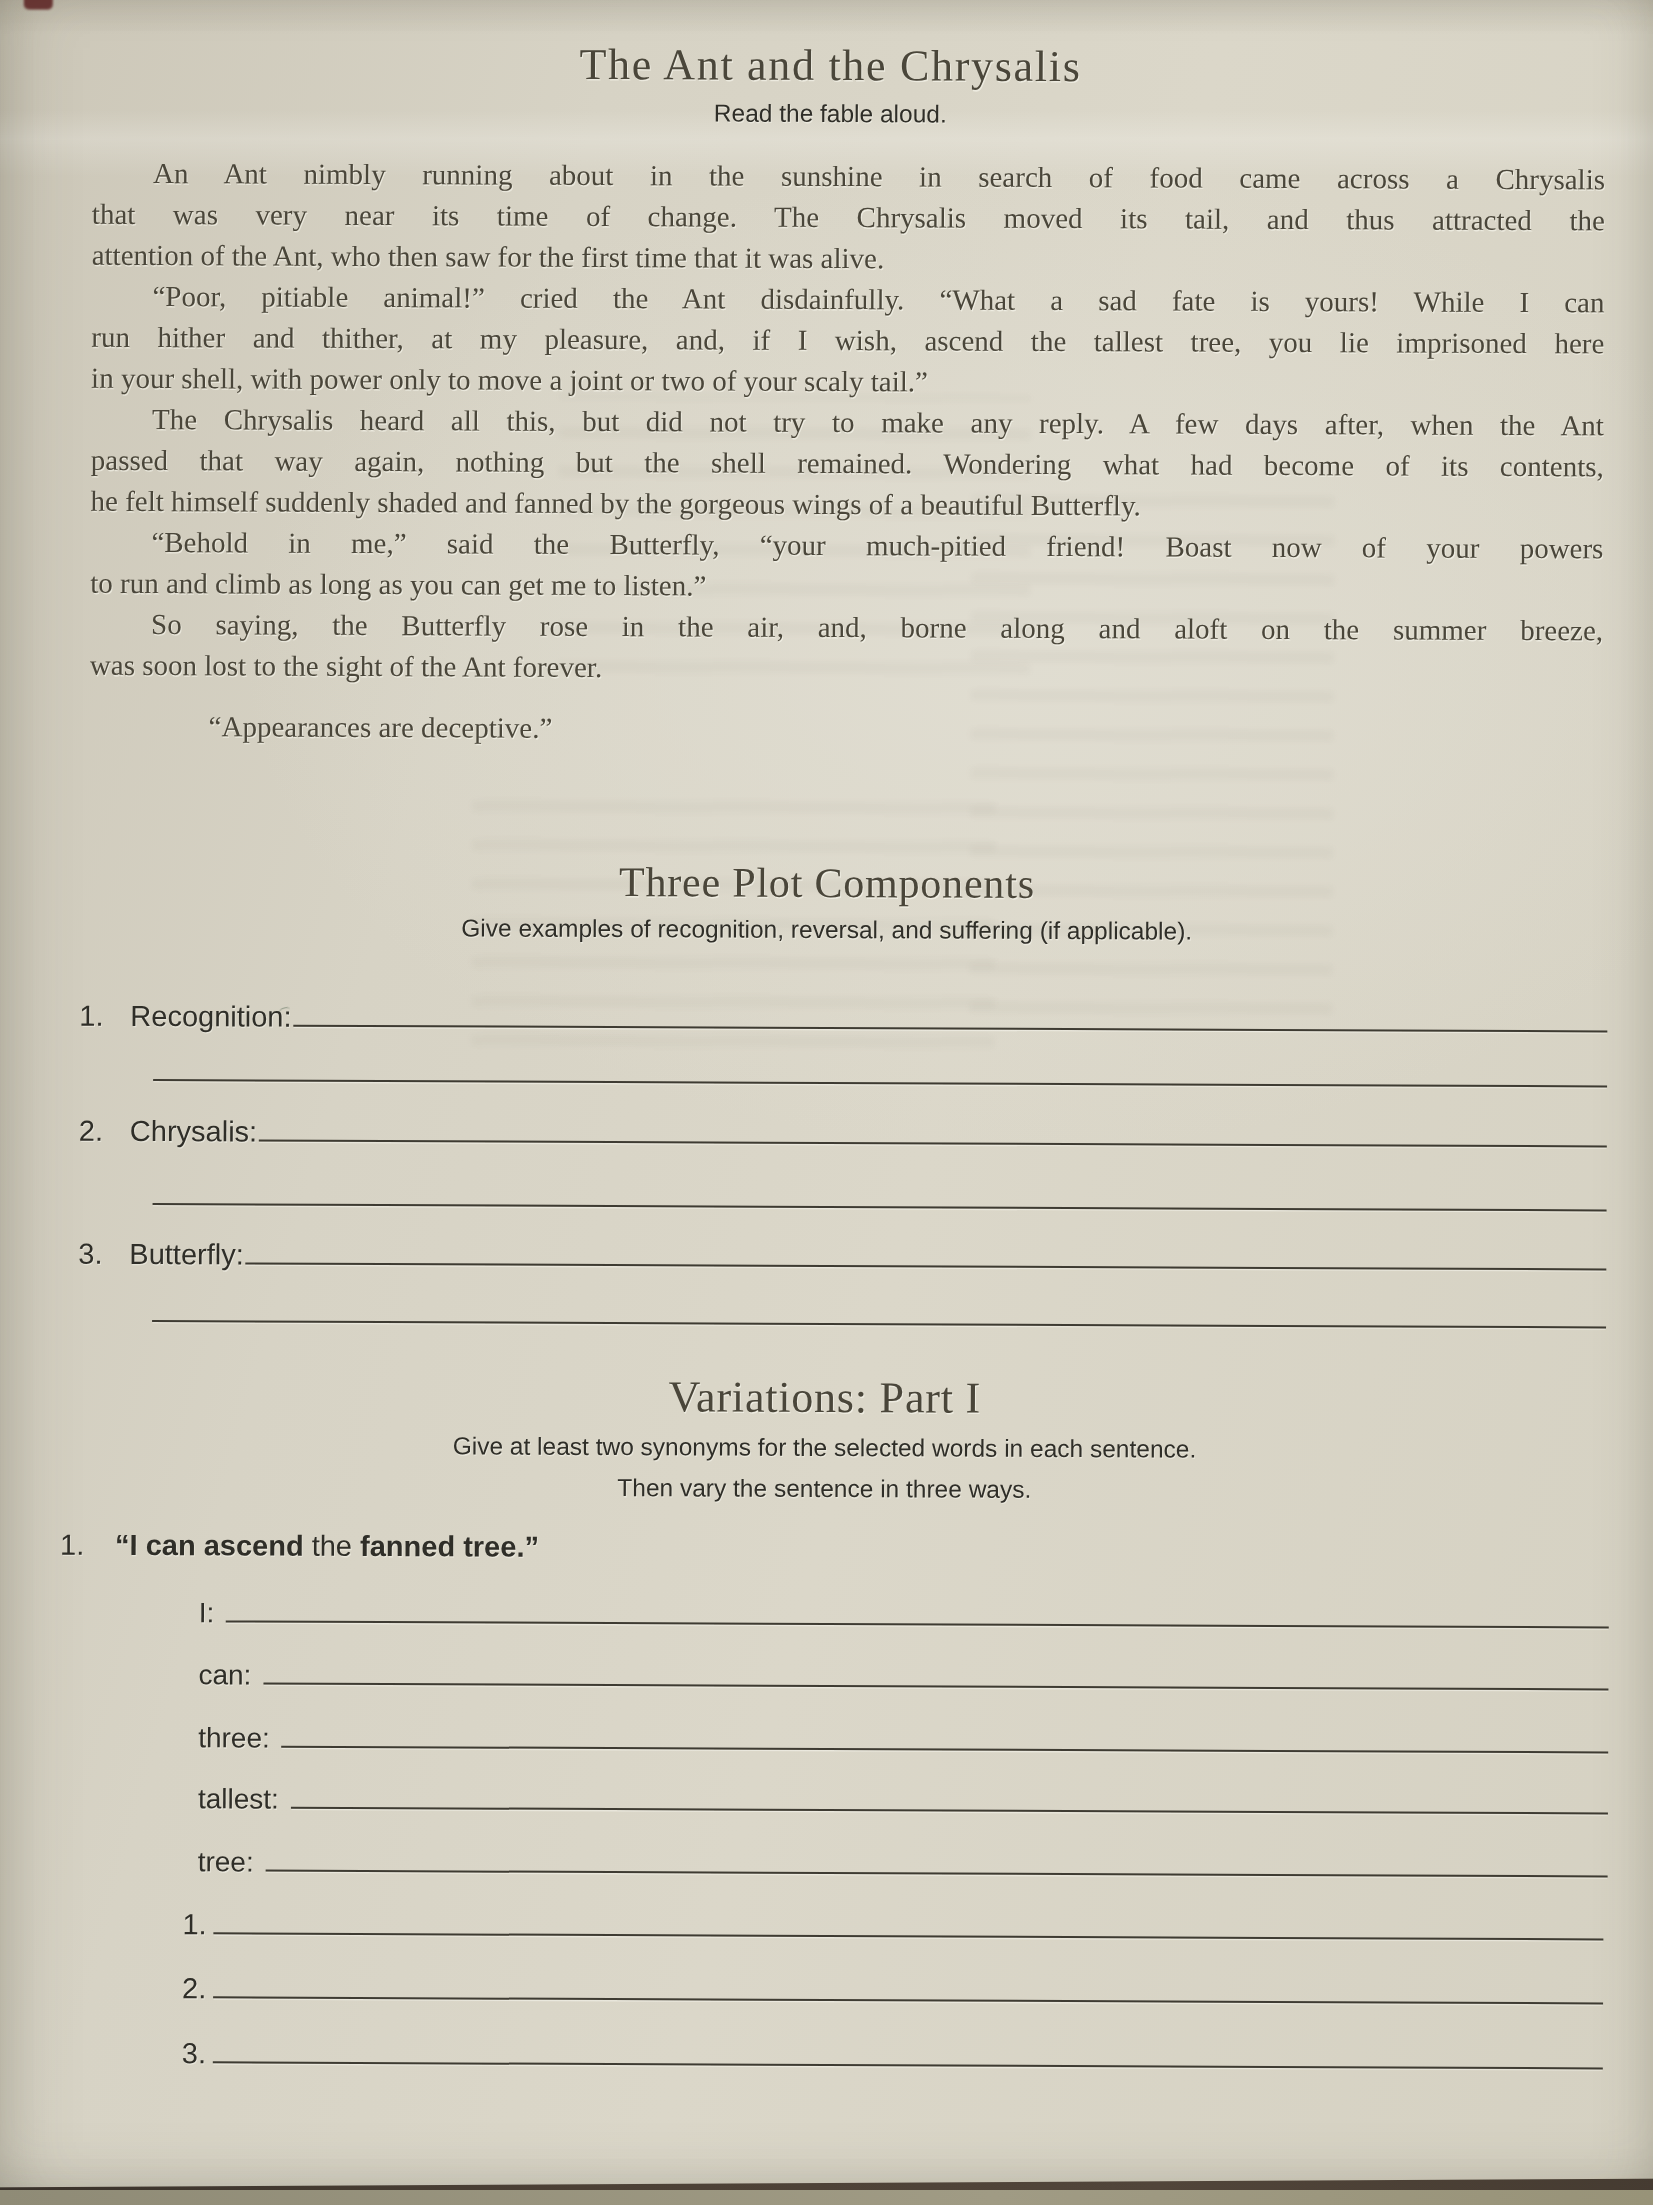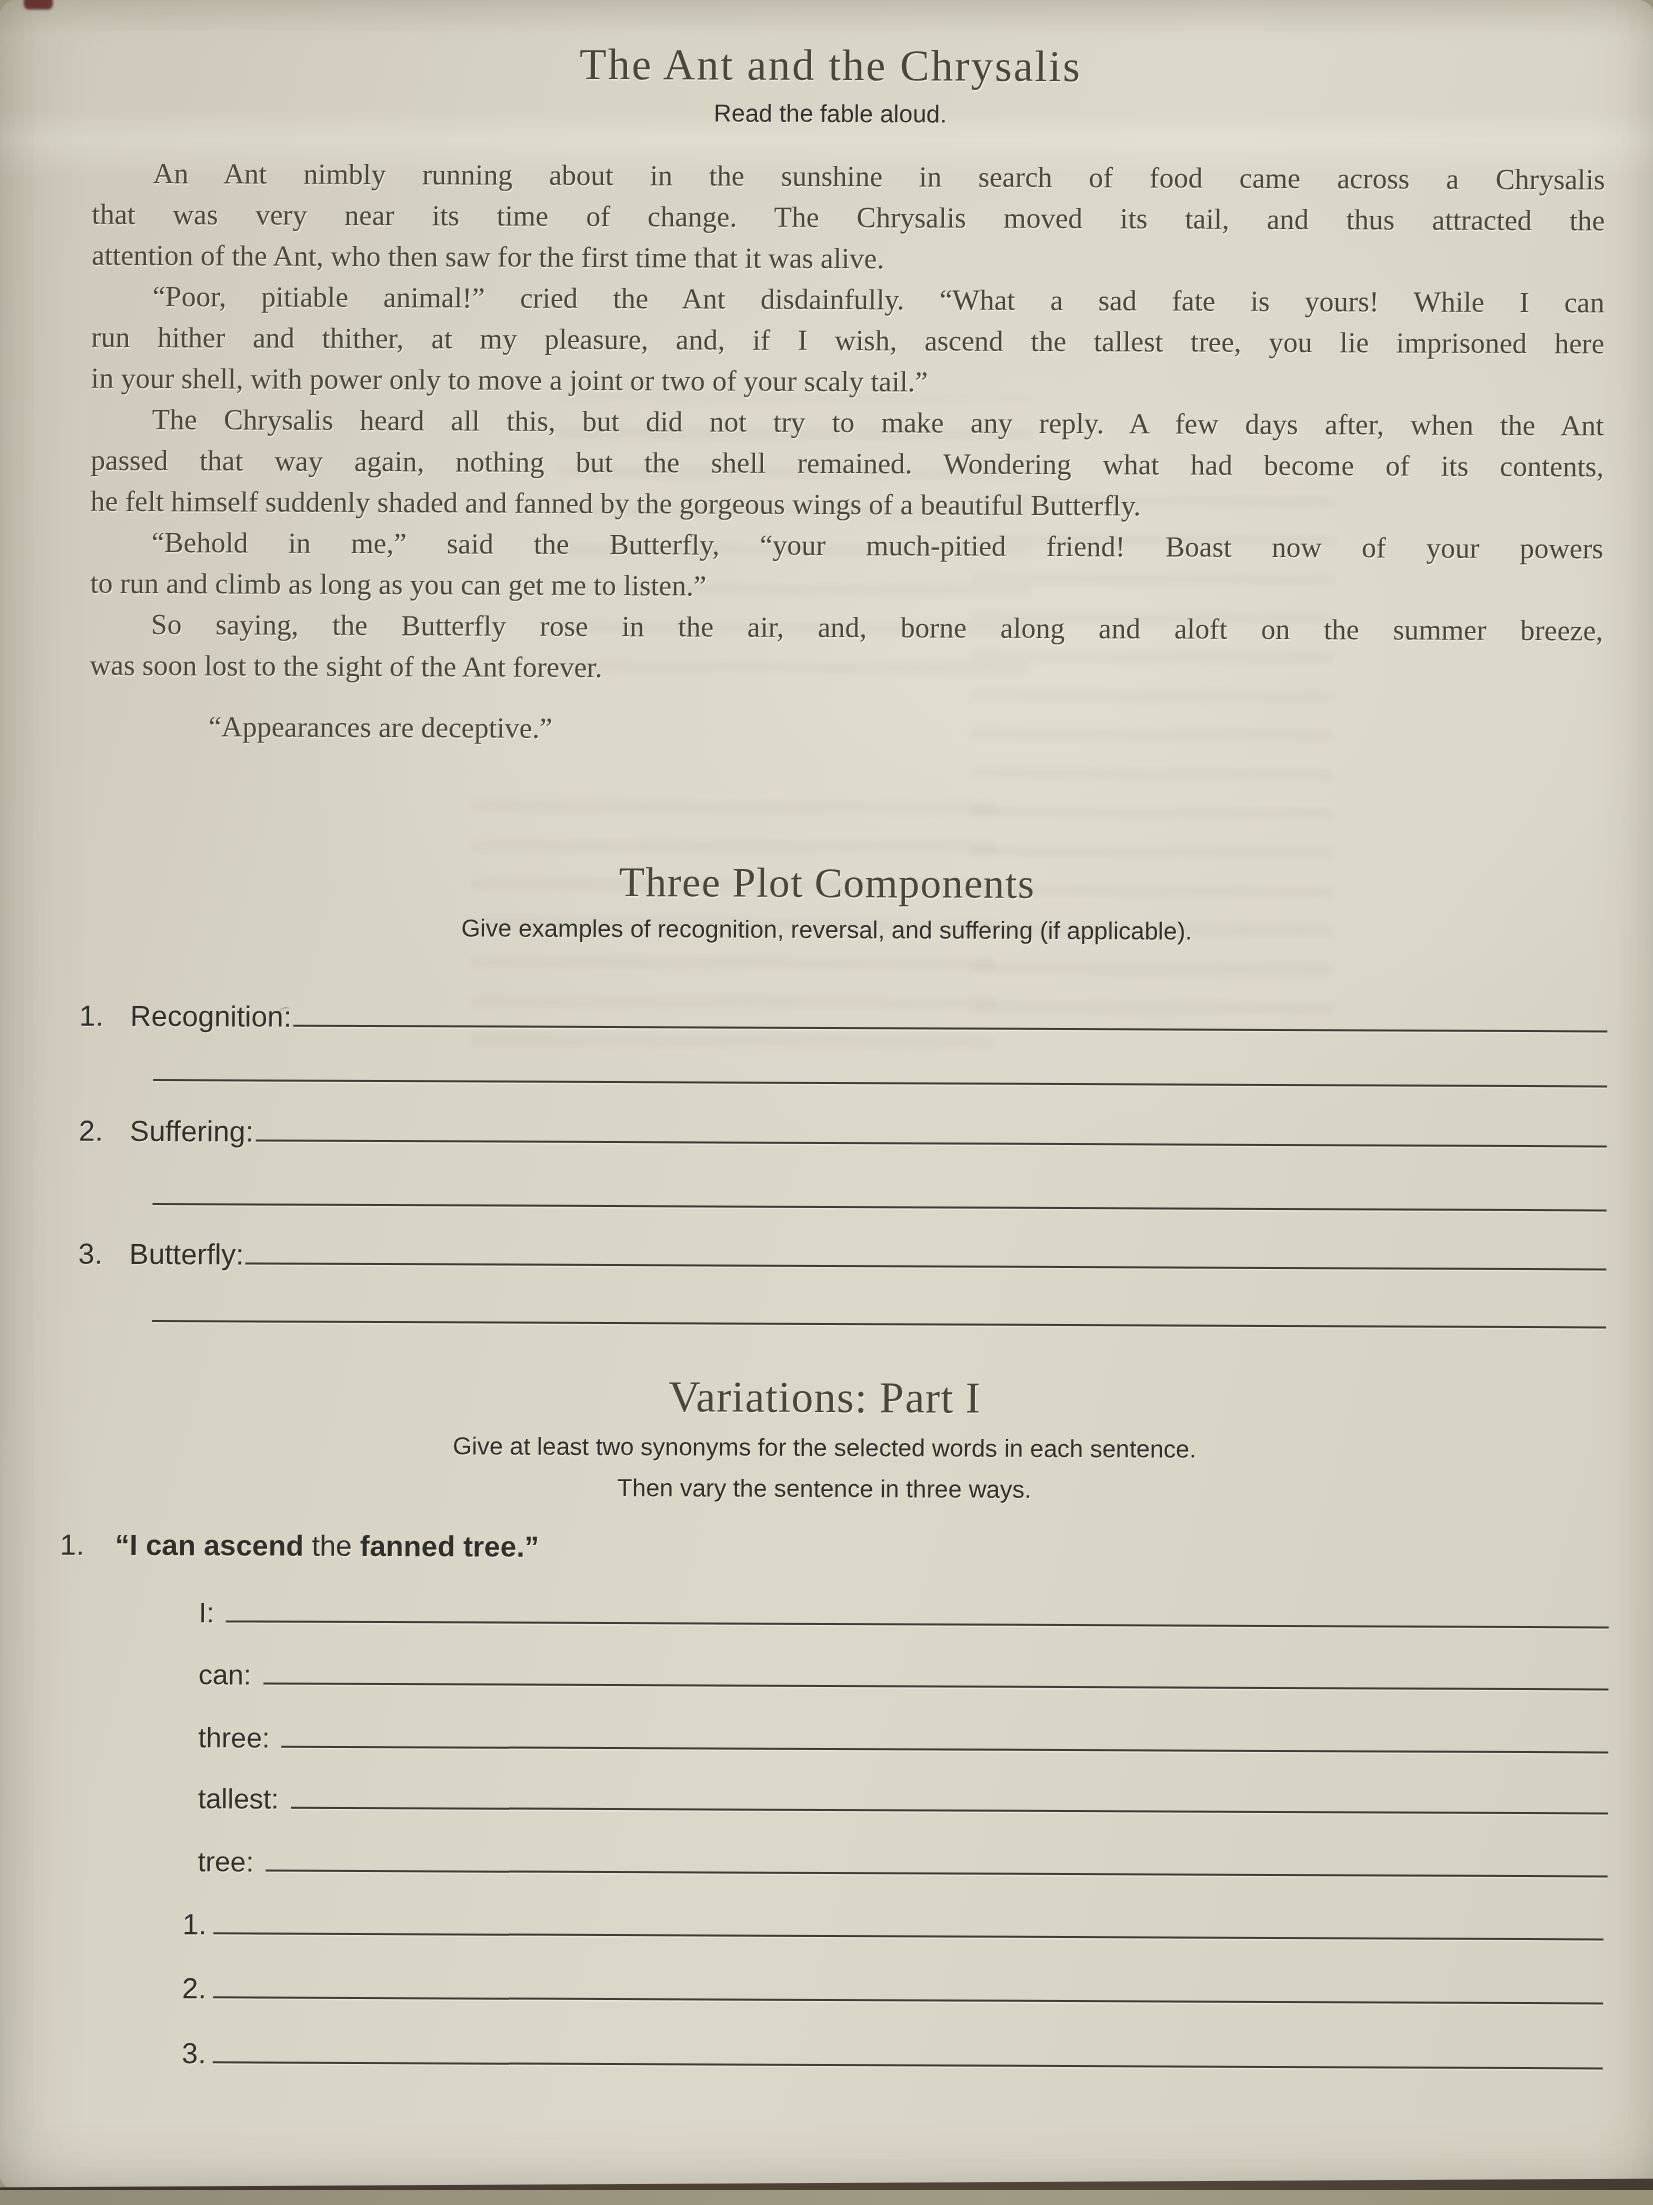--- a/index.html
+++ b/index.html
@@ -7,21 +7,21 @@
     background:#9a957e;font-family:"Liberation Sans",sans-serif;}
   
   .paper{position:absolute;left:0;top:0;width:1654px;height:2190px;
     background:
       linear-gradient(180deg, rgba(120,112,95,0.14) 0px, rgba(120,112,95,0) 35px),
       linear-gradient(180deg, rgba(255,255,250,0) 110px, rgba(255,255,252,0.20) 139px, rgba(255,255,250,0) 177px),
       radial-gradient(ellipse 1265px 801px at 62% 30%, #e0ddd1 0%, rgba(224,221,209,0) 62%),
       linear-gradient(105deg, #ccc7b8 0%, #d7d3c5 28%, #dbd7c9 55%, #d5d1c2 100%);
     box-shadow: inset 42px 0 76px -42px rgba(90,85,70,0.35),
                 inset -30px 0 59px -30px rgba(90,85,70,0.28),
-                inset 0 -34px 67px -34px rgba(90,85,70,0.22); border-radius: 16px;}
+                inset 0 -34px 67px -34px rgba(90,85,70,0.22);}
   .content{position:absolute;left:0;top:0;width:1654px;height:2190px;
     transform:rotate(0.25deg);transform-origin:50% 40%;}
   
   .corner-mark{position:absolute;left:20px;top:0;width:29px;height:12.7px;
     background:#5a2020;filter:blur(1.3px);border-radius:0 0 5px 5px;opacity:.85;}
   .ghost{position:absolute;filter:blur(3.4px);opacity:.45;pointer-events:none;
     background:repeating-linear-gradient(0deg, rgba(108,100,84,0.10) 0 11px, rgba(108,100,84,0) 11px 39px);}
   .ghost.g1{left:557px;top:395px;width:472px;height:278px;}
   .ghost.g2{left:970px;top:472px;width:363px;height:540px;}
   .ghost.g3{left:472px;top:785px;width:523px;height:262px;}
@@ -109,21 +109,21 @@
 
       <div class="row prow sans" style="top:1000px;">
         <span class="num">1.</span>
         <span class="lbl">Recognition:</span>
         <span class="bline"></span>
       </div>
       <div class="contline" style="left:154px;right:46px;top:1082px;"></div>
 
       <div class="row prow sans" style="top:1115px;">
         <span class="num">2.</span>
-        <span class="lbl">Suffering:</span>
+        <span class="lbl">Chrysalis:</span>
         <span class="bline"></span>
       </div>
       <div class="contline" style="left:154px;right:46px;top:1206px;"></div>
 
       <div class="row prow sans" style="top:1238px;">
         <span class="num">3.</span>
         <span class="lbl">Butterfly:</span>
         <span class="bline"></span>
       </div>
       <div class="contline" style="left:154px;right:46px;top:1323px;"></div>

